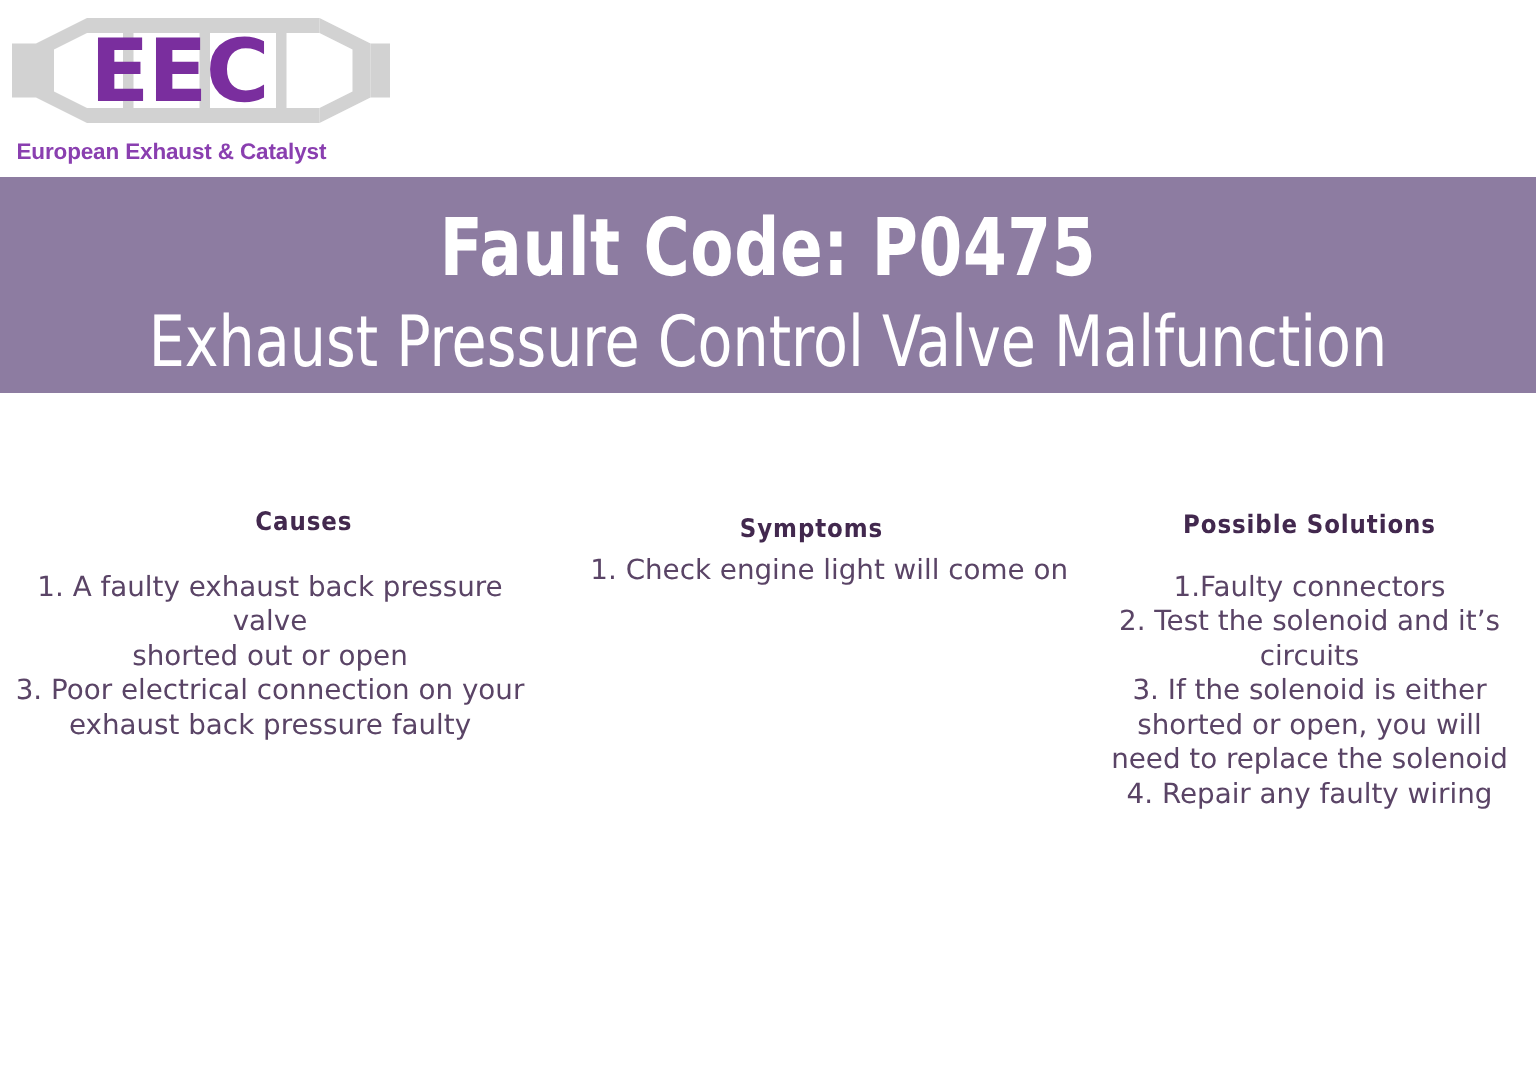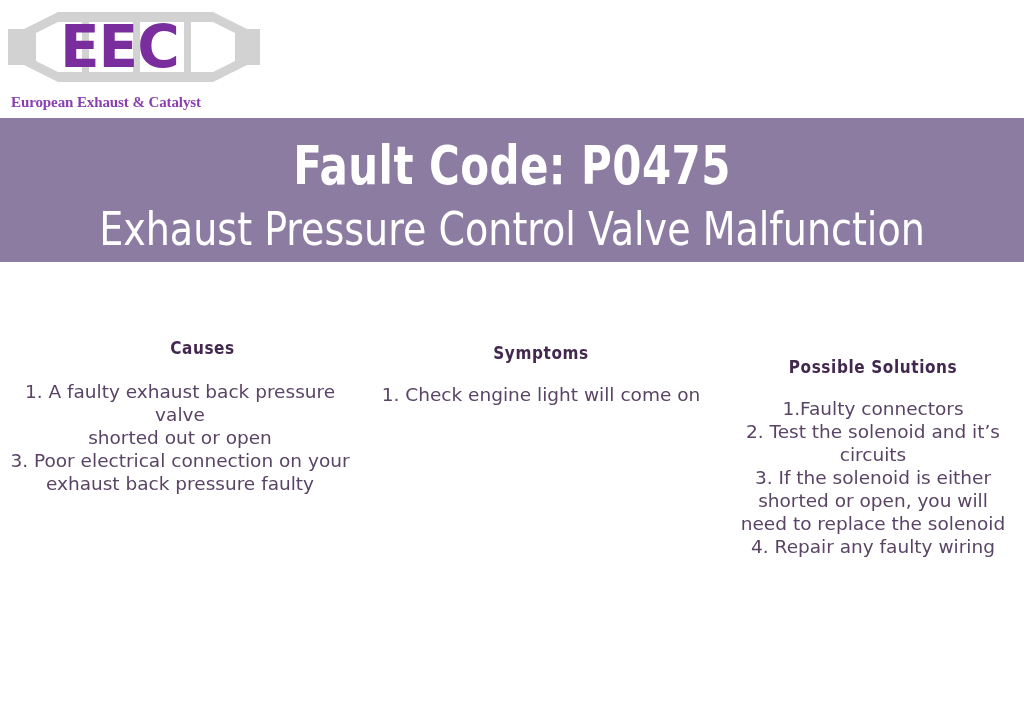--- a/index.html
+++ b/index.html
@@ -47,21 +47,21 @@
     line-height: 70px;
     letter-spacing: -1px;
     color: #7A2E9E;
     text-align: left;
     white-space: nowrap;
   }
   .logo-tagline {
     position: absolute;
     left: 11px;
     top: 93px;
-    font-family: Liberation Serif, serif;
+    font-family: Liberation Sans, sans-serif;
     font-weight: bold;
     font-size: 15px;
     line-height: 18px;
     color: #8A3FB0;
     white-space: nowrap;
     letter-spacing: -0.1px;
   }
 
   
   .header-band {
@@ -127,34 +127,34 @@
     padding: 0;
     font-family: "DejaVu Sans Condensed", "Liberation Sans Narrow", "DejaVu Sans", "Liberation Sans", sans-serif;
     font-weight: bold;
     font-size: 17px;
     line-height: 20px;
     letter-spacing: 0.6px;
     color: #42284E;
   }
   .col-causes    .col-heading { margin-top: 20px; padding-left: 45px; }
   .col-symptoms  .col-heading { margin-top: 25px; }
-  .col-solutions .col-heading { margin-top: 39px; }
+  .col-solutions .col-heading { margin-top: 22px; }
 
   .col-body {
     margin: 0;
     padding: 0;
     list-style: none;
     font-family: "DejaVu Sans", "Liberation Sans", sans-serif;
     font-weight: normal;
     font-size: 18.5px;
     line-height: 23px;
     color: #5A4466;
   }
   .col-causes    .col-body { margin-top: 22px; padding: 0 4px; }
-  .col-symptoms  .col-body { margin-top: 20px; padding: 0 10px; }
+  .col-symptoms  .col-body { margin-top: 6px; padding: 0 10px; text-align: right; }
   .col-solutions .col-body { margin-top: 20px; padding: 0 4px; }
 
   .col-body li {
     margin: 0;
     padding: 0;
   }
 </style>
 </head>
 <body>
 

